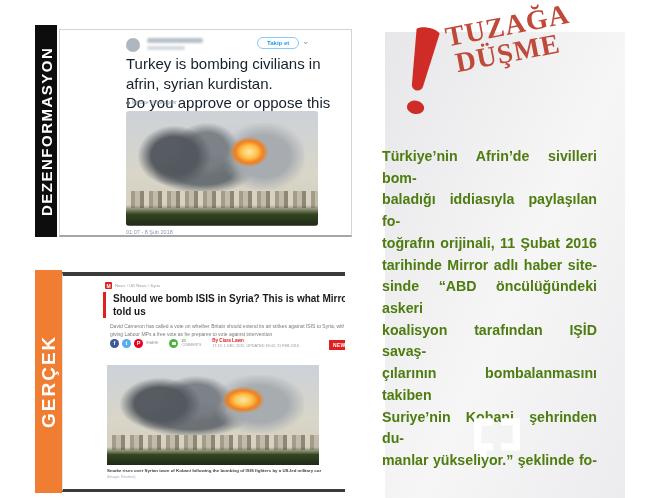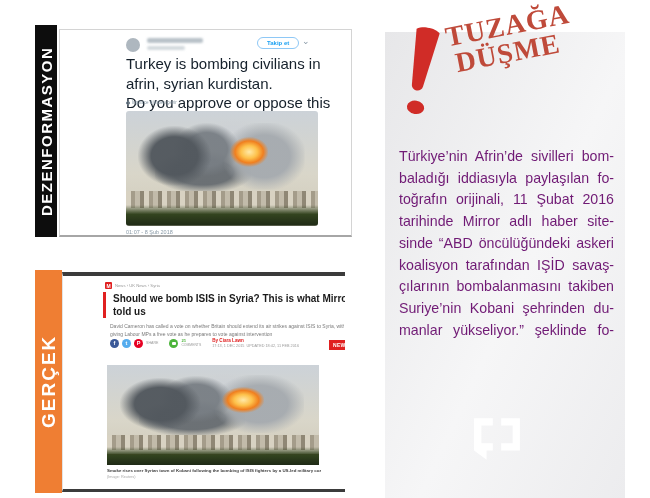--- a/index.html
+++ b/index.html
@@ -84,22 +84,22 @@
   .credit{position:absolute;left:44px;top:199px;font-size:3.8px;color:#aaa;}
 
   
   #verdict-panel{position:absolute;left:385px;top:32px;width:240px;height:466px;
                  background:linear-gradient(115deg,#e7e7e9 0%,#f6f6f7 55%,#ececee 100%);}
   #excl-mark{position:absolute;left:399px;top:27px;width:44px;height:92px;transform:rotate(9deg);}
   #verdict-title{position:absolute;left:443px;top:24px;transform:rotate(-11deg);
                  transform-origin:0 0;font-family:"Liberation Serif",serif;font-weight:bold;
                  font-size:28px;line-height:0.98;color:#bf4a3a;letter-spacing:1px;}
   #verdict-title .t2{margin-left:5px;}
-  #verdict-body{position:absolute;left:399px;top:146px;width:215px;color:#701a75;
-                font-size:14.2px;line-height:1.53;}
+  #verdict-body{position:absolute;left:382px;top:146px;width:215px;color:#4d7c0f;
+                font-size:14.2px;line-height:1.53;font-weight:bold;}
   #verdict-body .lines{white-space:pre-line;text-align:justify;text-align-last:justify;}
   #verdict-body .last{text-align:left;}
   #brand-logo{position:absolute;left:472px;top:416px;width:50px;height:46px;}
 </style>
 </head>
 <body>
 
 <div id="page">
 
   <div id="disinfo-bar" class="vlabel">DEZENFORMASYON</div>

